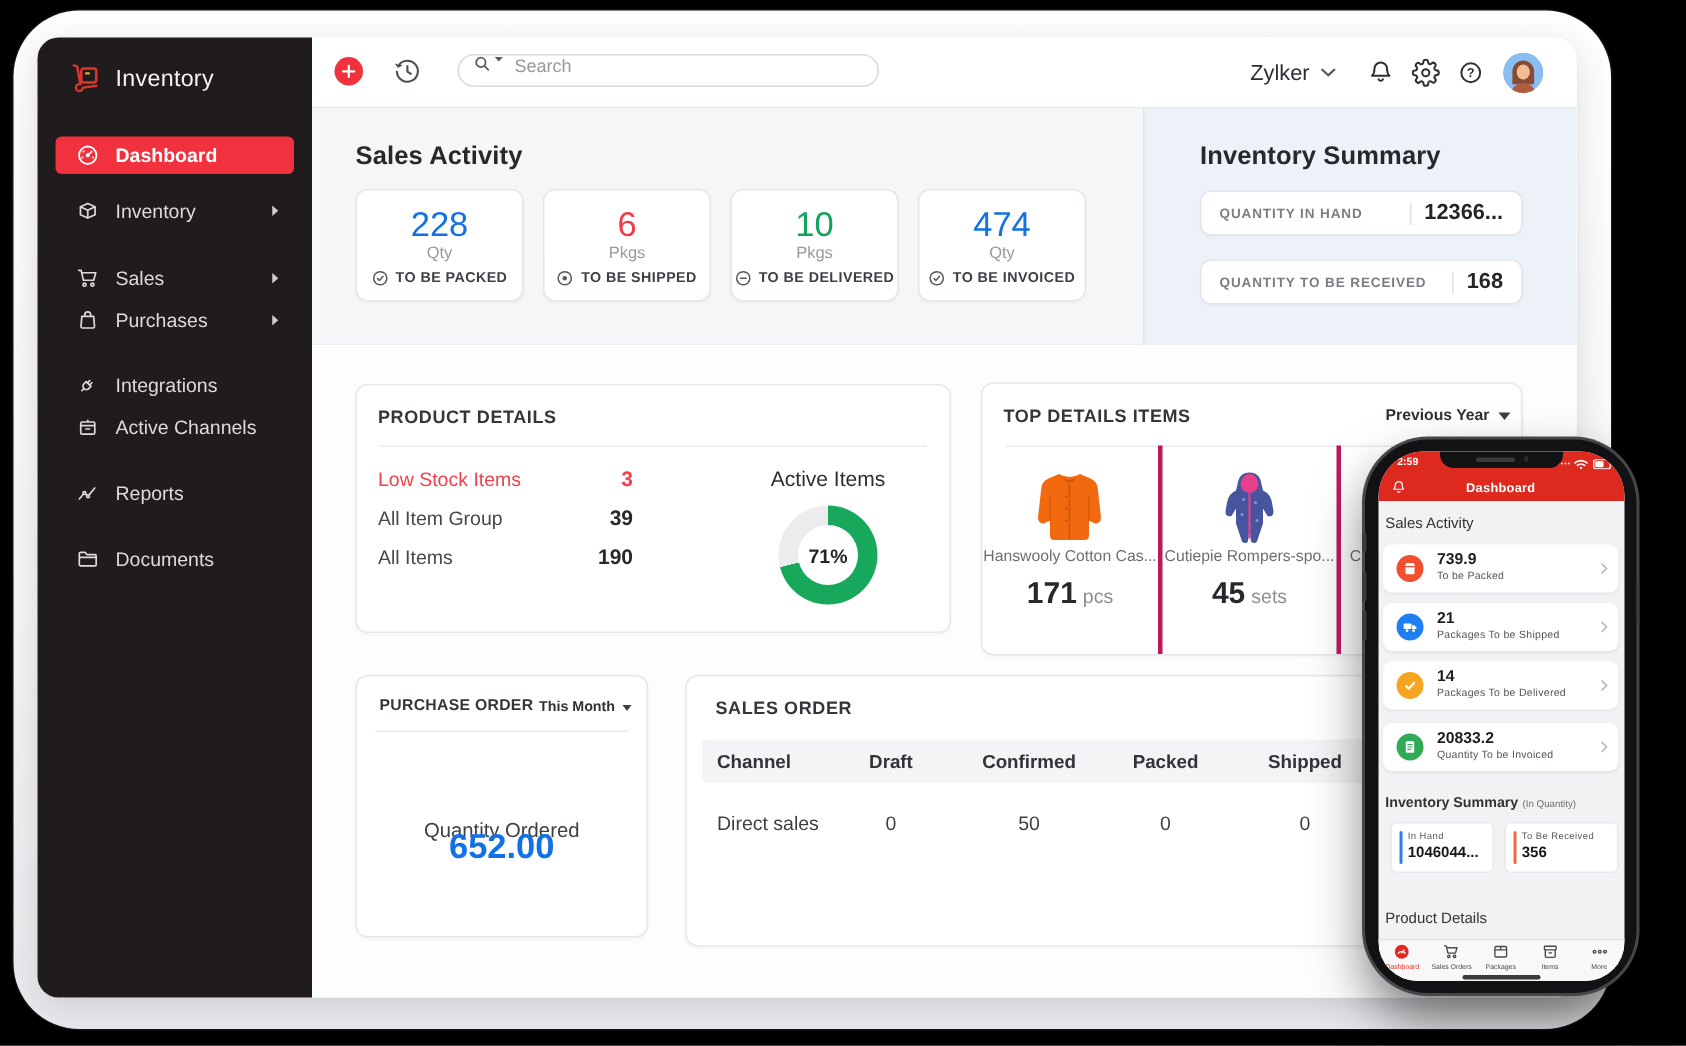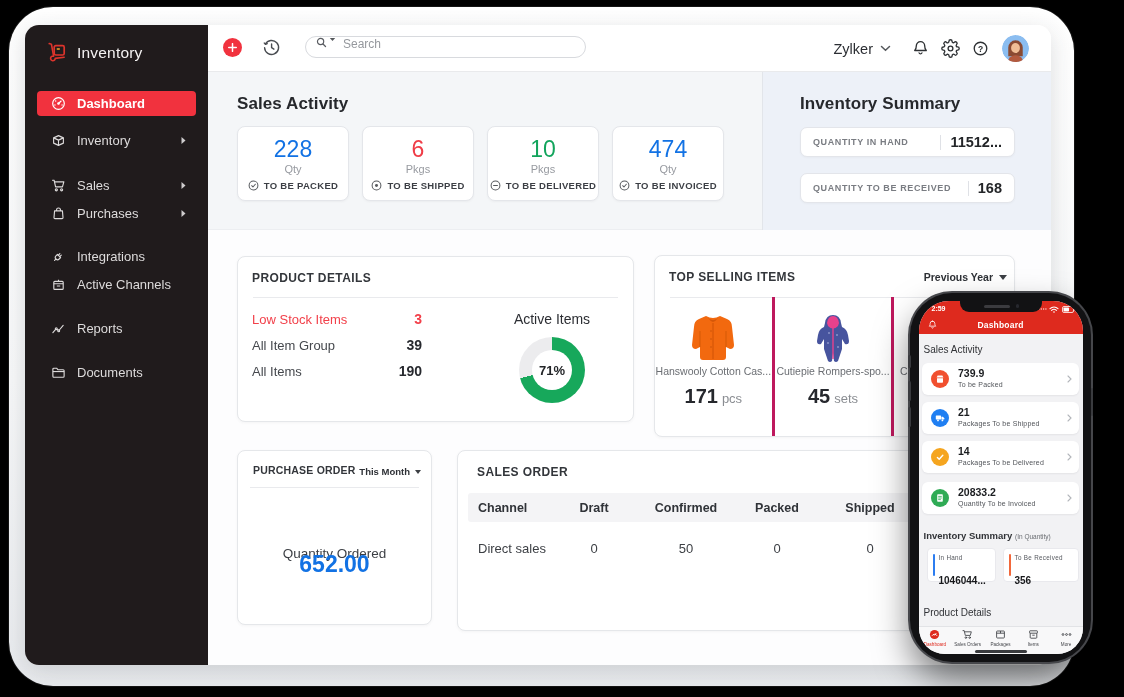--- a/index.html
+++ b/index.html
@@ -142,21 +142,21 @@
   .ph-ico { position:absolute; left:9px; top:7px; width:18px; height:18px; border-radius:50%;
     display:flex; align-items:center; justify-content:center; }
   .ph-ico svg { width:10px; height:10px; }
   .ph-num { position:absolute; left:36px; top:4px; font-size:10.5px; font-weight:bold; color:#1b1d20; }
   .ph-lbl { position:absolute; left:36px; top:18px; font-size:7px; color:#515459; letter-spacing:.2px; }
   .ph-chev { position:absolute; right:7px; top:12px; width:5px; height:8px; }
   .ph-ibox { position:absolute; height:34px; background:#fff; border:1px solid #e9e9ed;
     border-radius:4px; }
   .ph-ibox .bar { position:absolute; left:5px; top:5px; bottom:5px; width:2.5px; border-radius:1px; }
   .ph-ibox .lb { position:absolute; left:11px; top:5px; font-size:6.3px; color:#55585e; letter-spacing:.3px; }
-  .ph-ibox .vl { position:absolute; left:11px; top:14px; font-size:10px; font-weight:bold; color:#17181b; white-space:nowrap;margin-top:12px; }
+  .ph-ibox .vl { position:absolute; left:11px; top:14px; font-size:10px; font-weight:bold; color:#17181b; white-space:nowrap; }
   .tabbar { position:absolute; left:0; bottom:0; width:164px; height:28px; background:#f8f8f9;
     border-top:1px solid #e2e3e6; display:flex; }
   .tab { flex:1; display:flex; flex-direction:column; align-items:center; padding-top:2px;
     color:#46484d; cursor:pointer; }
   .tab svg { width:11px; height:11px; }
   .tab .t { font-size:4.6px; margin-top:1.5px; white-space:nowrap; }
   .tab.active { color:#de2a1e; }
   .homebar { position:absolute; left:56px; bottom:1px; width:52px; height:3px;
     border-radius:2px; background:#3a3b3e; z-index:5; }
 </style>
@@ -356,21 +356,21 @@
             <path d="M4 6.2 l1.4 1.4 2.6-3"></path>
           </svg>
         <span>TO BE INVOICED</span>
       </div>
     </div>
 
     <div class="sec-title" style="left:592px;top:22px">Inventory Summary</div>
     <div class="inv-box" style="top:55px">
       <span class="lb">QUANTITY IN HAND</span>
       <span class="sep"></span>
-      <span class="val">11512...</span>
+      <span class="val">12366...</span>
     </div>
     <div class="inv-box" style="top:101px">
       <span class="lb">QUANTITY TO BE RECEIVED</span>
       <span class="sep"></span>
       <span class="val">168</span>
     </div>
 
     <div class="card" style="left:29px;top:184px;width:397px;height:166px">
       <div class="card-h">PRODUCT DETAILS</div>
       <div class="card-div" style="top:40px"></div>
@@ -387,21 +387,21 @@
         <span class="pd-link">All Items</span>
         <span class="v">190</span>
       </div>
 
       <div style="position:absolute;left:248px;top:54px;width:132px;text-align:center;font-size:14px;color:#2c2e33">Active Items</div>
       <div class="donut" style="left: 281px; top: 80px; background: conic-gradient(rgb(23, 168, 91) 0deg, rgb(23, 168, 91) 71%, rgb(236, 236, 238) 71%, rgb(236, 236, 238) 100%);"></div>
       <div class="donut-pct" style="left:281px;top:106px">71%</div>
     </div>
 
     <div class="card" style="left:446px;top:183px;width:361px;height:182px">
-      <div class="card-h">TOP SELLING ITEMS</div>
+      <div class="card-h">TOP DETAILS ITEMS</div>
       <div class="filter" style="right:7px;top:15px;font-size:10.5px">
         <span>Previous Year</span>
         <span class="tri"></span>
       </div>
       <div class="card-div" style="top:41px;left:15px;right:0"></div>
       <div class="ts-cols">
         <div class="ts-col">
           <svg class="ts-img" viewBox="0 0 56 54">
             <path d="M21 5 Q28 9 35 5 L42 8 Q47 10 47 16 L49 34 Q49 38 45 38 L41 36 L41 46 Q41 49 38 49 L18 49 Q15 49 15 46 L15 36 L11 38 Q7 38 7 34 L9 16 Q9 10 14 8 Z" fill="#f2690f"></path>
             <path d="M21 5 Q28 13 35 5 L32 8 Q28 14 24 8 Z" fill="#d55708"></path>

